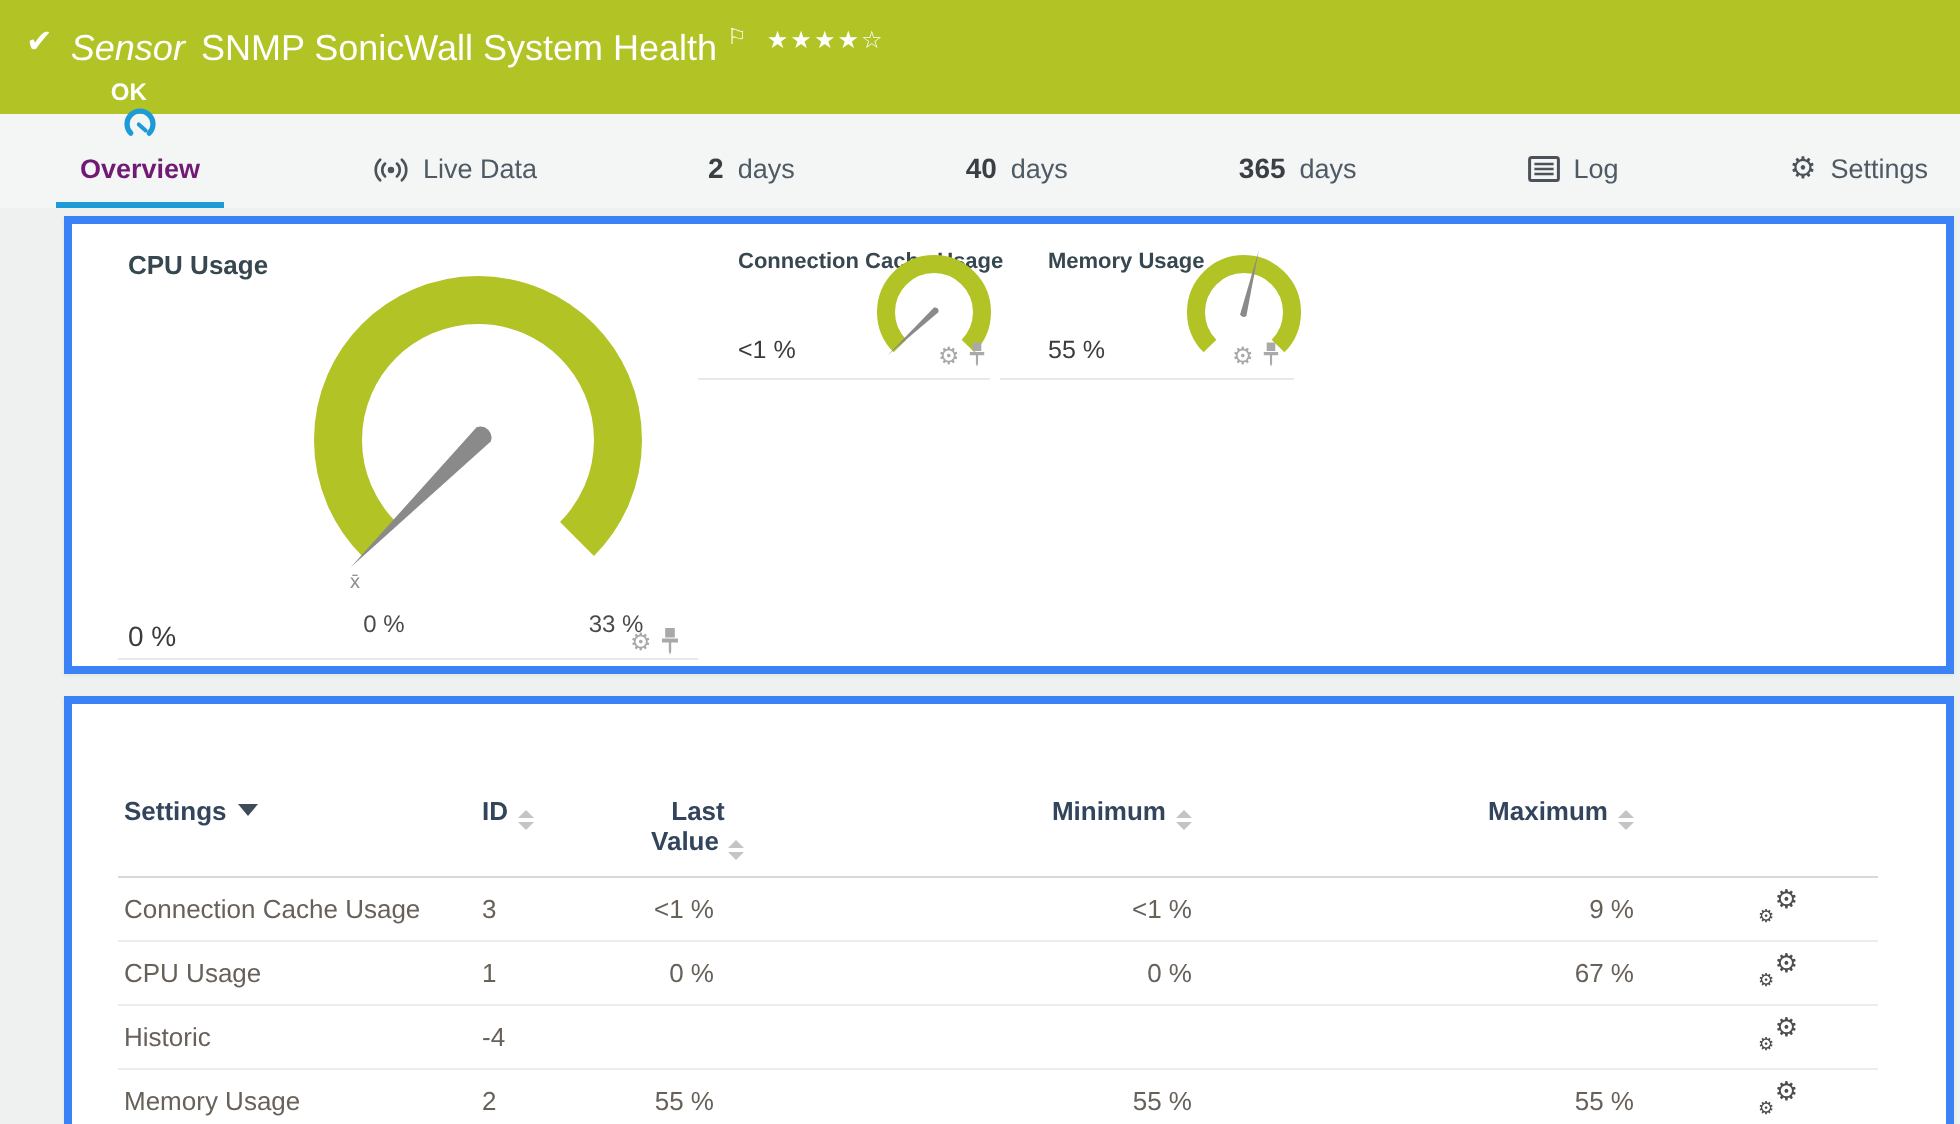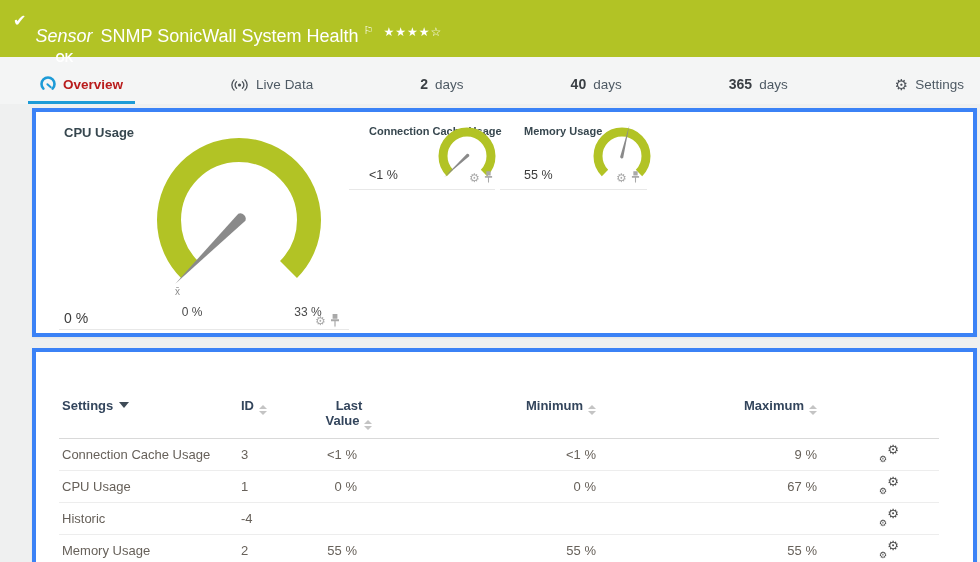--- a/index.html
+++ b/index.html
@@ -2,34 +2,34 @@
 <html><head>
 <meta charset="utf-8">
 <style>
   * { margin:0; padding:0; box-sizing:border-box; }
   html,body { width:980px; height:562px; overflow:hidden; background:#eff0f0;
     font-family:"Liberation Sans","DejaVu Sans",sans-serif; }
 
   
   .topbar { height:57px; background:#b2c325; color:#fff; display:flex; align-items:flex-start; }
   .topbar .check { font-size:16px; font-weight:bold; padding:11px 9px 0 13px; }
-  .hgroup { padding-top:20px; }
+  .hgroup { padding-top:9px; }
   .line1 { font-size:18px; line-height:20px; white-space:nowrap; }
   .line1 em { font-style:italic; margin-right:8px; }
   .flag { font-size:11px; vertical-align:8px; margin:0 10px 0 5px; }
   .stars { font-size:12px; letter-spacing:1px; vertical-align:6px; }
   .ok { font-size:12px; font-weight:bold; margin:5px 0 0 20px; }
 
   
   .tabstrip { height:47px; background:#f4f5f5; display:flex; align-items:flex-end;
     padding:0 4px 0 28px; justify-content:space-between; }
   .tab { display:flex; align-items:center; gap:7px; font-size:13.5px; color:#4e5a64;
     padding:8px 12px 9px 12px; border-bottom:3px solid transparent; white-space:nowrap; cursor:pointer; }
   .tab .ticon { display:inline-flex; align-items:center; }
-  .tab.active { color:#b91c1c; border-bottom-color:#1d9bd7; font-weight:bold; }
+  .tab.active { color:#701a75; border-bottom-color:#1d9bd7; font-weight:bold;flex-direction:column; }
   .tab .num { font-weight:bold; color:#3a3f44; font-size:14px; }
   .tab .gearchar { font-size:15px; color:#4c5259; line-height:14px; }
 
   
   .panel { background:#fff; border:4px solid #3b82f6; box-shadow:0 1px 2px rgba(0,0,0,.05);
     margin-left:32px; width:945px; position:relative; }
   .panel.gauges { margin-top:4px; height:229px; }
   .panel.table-panel { margin-top:11px; height:235px; }
 
   .abs { position:absolute; }
@@ -109,20 +109,29 @@
     <span class="num">2</span>
     <span>days</span>
   </div>
   <div class="tab">
     <span class="num">40</span>
     <span>days</span>
   </div>
   <div class="tab">
     <span class="num">365</span>
     <span>days</span>
+  </div>
+  <div class="tab">
+    <span class="ticon">
+      <svg width="16" height="13" viewBox="0 0 16 13">
+        <rect x="0.8" y="0.8" width="14.4" height="11.4" rx="1" fill="none" stroke="#4c5259" stroke-width="1.5"></rect>
+        <path d="M3.2 4 h9.6 M3.2 6.5 h9.6 M3.2 9 h9.6" stroke="#4c5259" stroke-width="1.3"></path>
+      </svg>
+      </span>
+    <span>Log</span>
   </div>
   <div class="tab">
     <span class="ticon gearchar">⚙</span>
     <span>Settings</span>
   </div>
 </div>
 
 <div class="panel gauges">
 
   <div class="abs subtitle" style="left:28px; top:13px;">CPU Usage</div>

